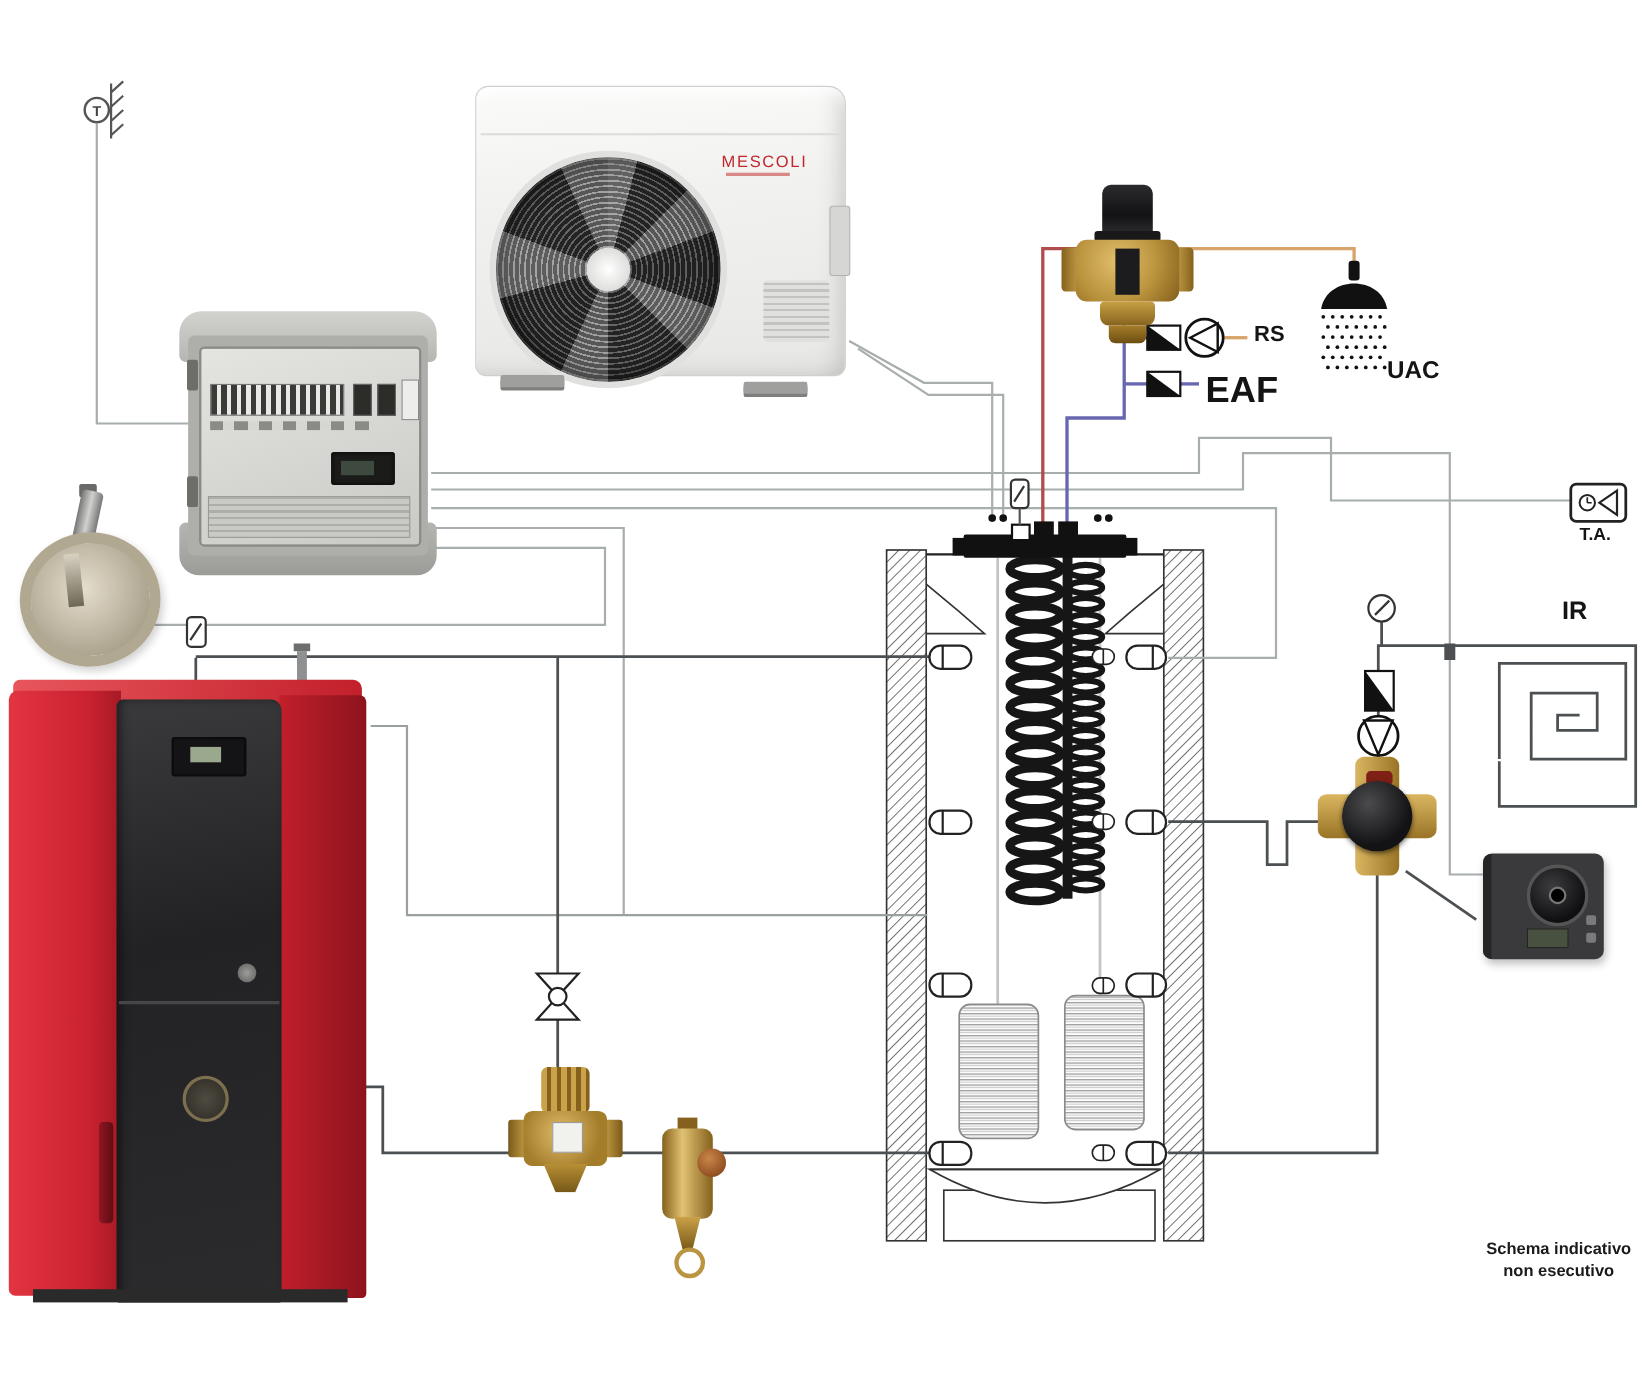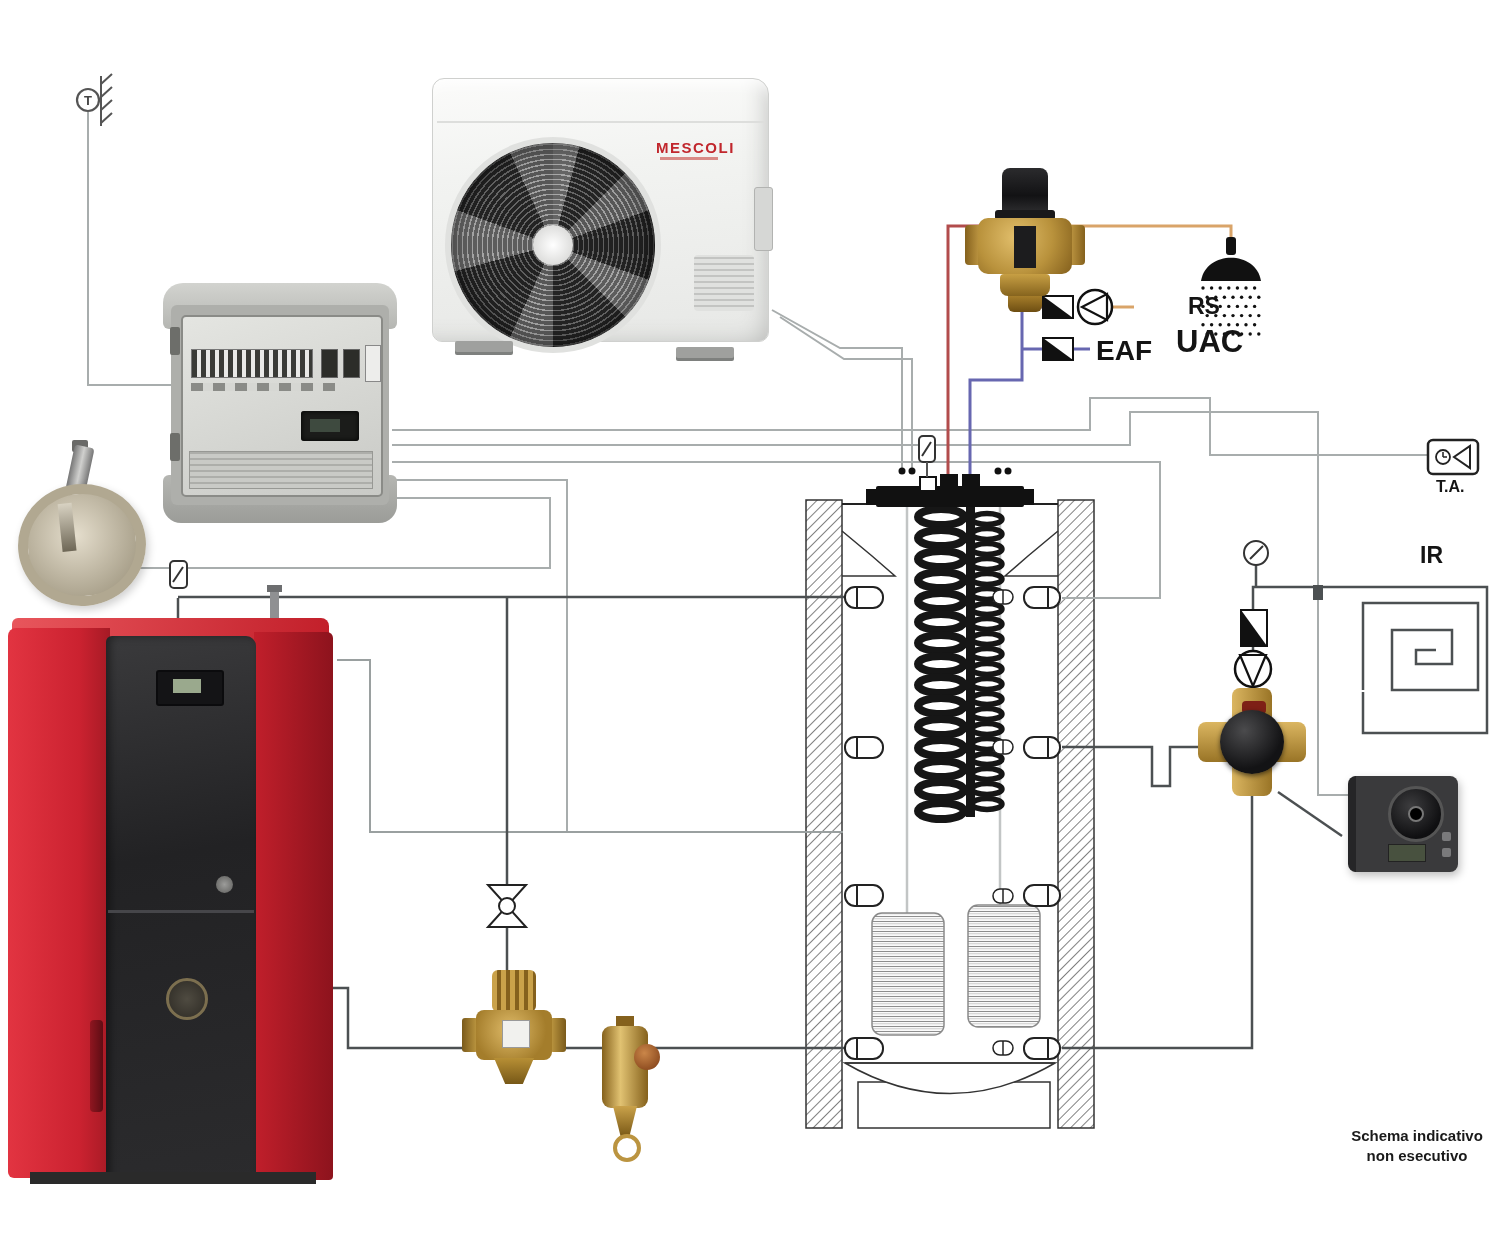--- a/index.html
+++ b/index.html
@@ -17,21 +17,21 @@
   .hp-topline{position:absolute;left:4px;top:42px;width:327px;height:2px;background:#dddedc;}
   .hp-fan{position:absolute;left:12px;top:58px;width:204px;height:204px;border-radius:50%;
       background:repeating-radial-gradient(circle at 50% 50%, #8a8a8a 0 1.5px, #303030 1.5px 5px);
       border:6px solid #e0e1df;box-shadow:inset 0 0 20px #0c0c0c;}
   .hp-fan::after{content:"";position:absolute;inset:0;border-radius:50%;
       background:conic-gradient(#ffffff40 0 15deg,#00000045 15deg 45deg,#ffffff30 45deg 70deg,
       #00000050 70deg 110deg,#ffffff38 110deg 135deg,#00000045 135deg 180deg,#ffffff30 180deg 205deg,
       #00000050 205deg 255deg,#ffffff38 255deg 290deg,#00000045 290deg 335deg,#ffffff30 335deg 360deg);}
   .hp-hub{position:absolute;left:50%;top:50%;width:40px;height:40px;margin:-20px 0 0 -20px;
       border-radius:50%;background:radial-gradient(#ffffff,#cfcfcd);z-index:2;}
-  .hp-logo{position:absolute;left:223px;top:60px;color:#c1272d;font-weight:bold;font-size:15px;
+  .hp-logo{position:absolute;left:223px;top:60px;color:#c1272d;font-weight:normal;font-size:15px;
       letter-spacing:1.5px;}
   .hp-logo-sub{position:absolute;left:227px;top:78px;width:58px;height:3px;background:#d98a86;}
   .hp-vents{position:absolute;right:14px;bottom:30px;width:60px;height:56px;border-radius:4px;
       background:repeating-linear-gradient(0deg,#e0e1df 0 4px,#c3c4c2 4px 6px);}
   .hp-sidebox{position:absolute;right:-5px;top:108px;width:17px;height:62px;background:#d6d7d5;
       border:1px solid #b2b3b1;border-radius:3px;}
   .hp-foot{position:absolute;width:58px;height:11px;background:#9fa09e;border-radius:2px;
       box-shadow:0 3px 0 #7e807e;}
   .hp-foot.f1{left:22px;bottom:-11px;}
   .hp-foot.f2{right:34px;bottom:-17px;}
@@ -498,23 +498,23 @@
 </div>
 
 <div class="equip" id="filter">
   <div class="ft-top"></div>
   <div class="ft-body"></div>
   <div class="ft-copper"></div>
   <div class="ft-cone"></div>
   <div class="ft-ring"></div>
 </div>
 
-<div class="lbl" id="lbl-rs" style="left:1188px;top:293px;font-size:23px">RS</div>
-<div class="lbl" id="lbl-eaf" style="left:1096px;top:335px;font-size:28px">EAF</div>
-<div class="lbl" id="lbl-uac" style="left:1176px;top:324px;font-size:31px">UAC</div>
+<div class="lbl" id="lbl-rs" style="left:1140px;top:293px;font-size:20px">RS</div>
+<div class="lbl" id="lbl-eaf" style="left:1096px;top:335px;font-size:33px">EAF</div>
+<div class="lbl" id="lbl-uac" style="left:1261px;top:324px;font-size:22px">UAC</div>
 <div class="lbl" id="lbl-ta" style="left:1436px;top:478px;font-size:16px">T.A.</div>
 <div class="lbl" id="lbl-ir" style="left:1420px;top:542px;font-size:23px">IR</div>
 <div id="note" class="lbl">
   <div>Schema indicativo</div>
   <div>non esecutivo</div>
 </div>
 
 </div>
 
 </body></html>

